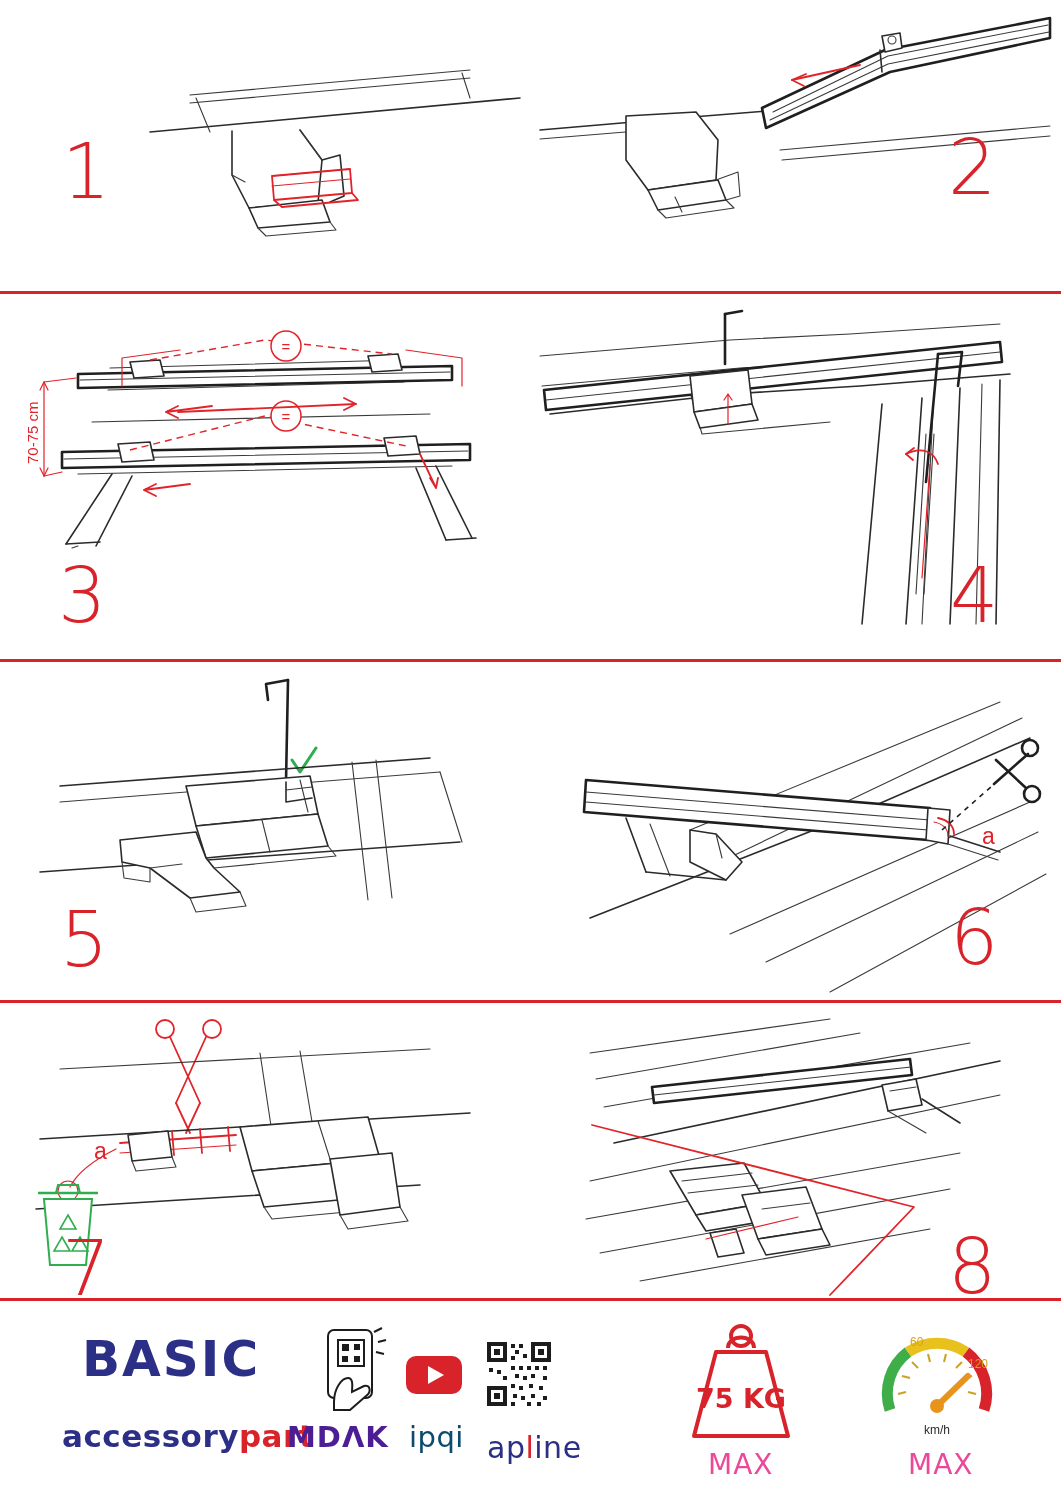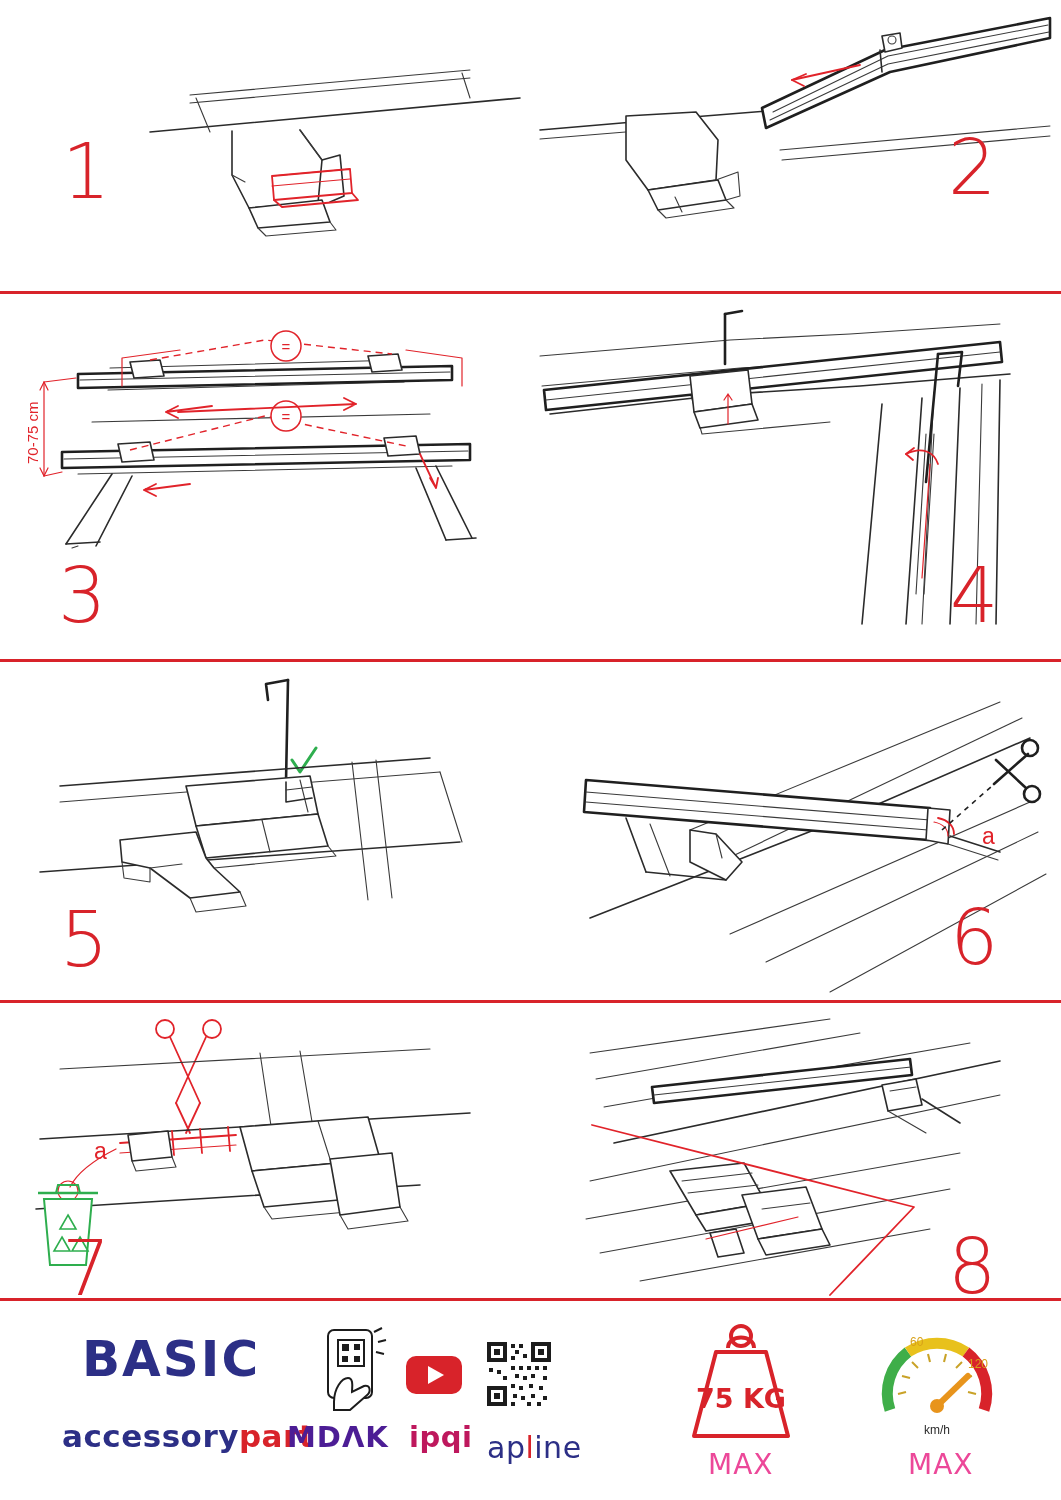--- a/index.html
+++ b/index.html
@@ -58,21 +58,21 @@
   }
   .brand-accessorypart .p2{color:#d8232a;}
   .brand-mdak{
     position:absolute;left:287px;top:1420px;
     font-family:"DejaVu Sans",sans-serif;
     font-weight:bold;font-size:29px;letter-spacing:1px;color:#4c1d95;
   }
   .brand-ipqi{
     position:absolute;left:409px;top:1420px;
     font-family:"DejaVu Sans",sans-serif;
-    font-size:29px;color:#be185d;letter-spacing:0.5px;font-weight:bold;
+    font-size:29px;color:#0c4a6e;letter-spacing:0.5px;
   }
   .brand-apline{
     position:absolute;left:487px;top:1418px;
     font-family:"DejaVu Sans",sans-serif;
     font-size:30px;color:#2c2f86;letter-spacing:0.5px;
   }
   .brand-apline .l{color:#d8232a;}
   .maxlabel{
     position:absolute;
     font-family:"DejaVu Sans",sans-serif;

